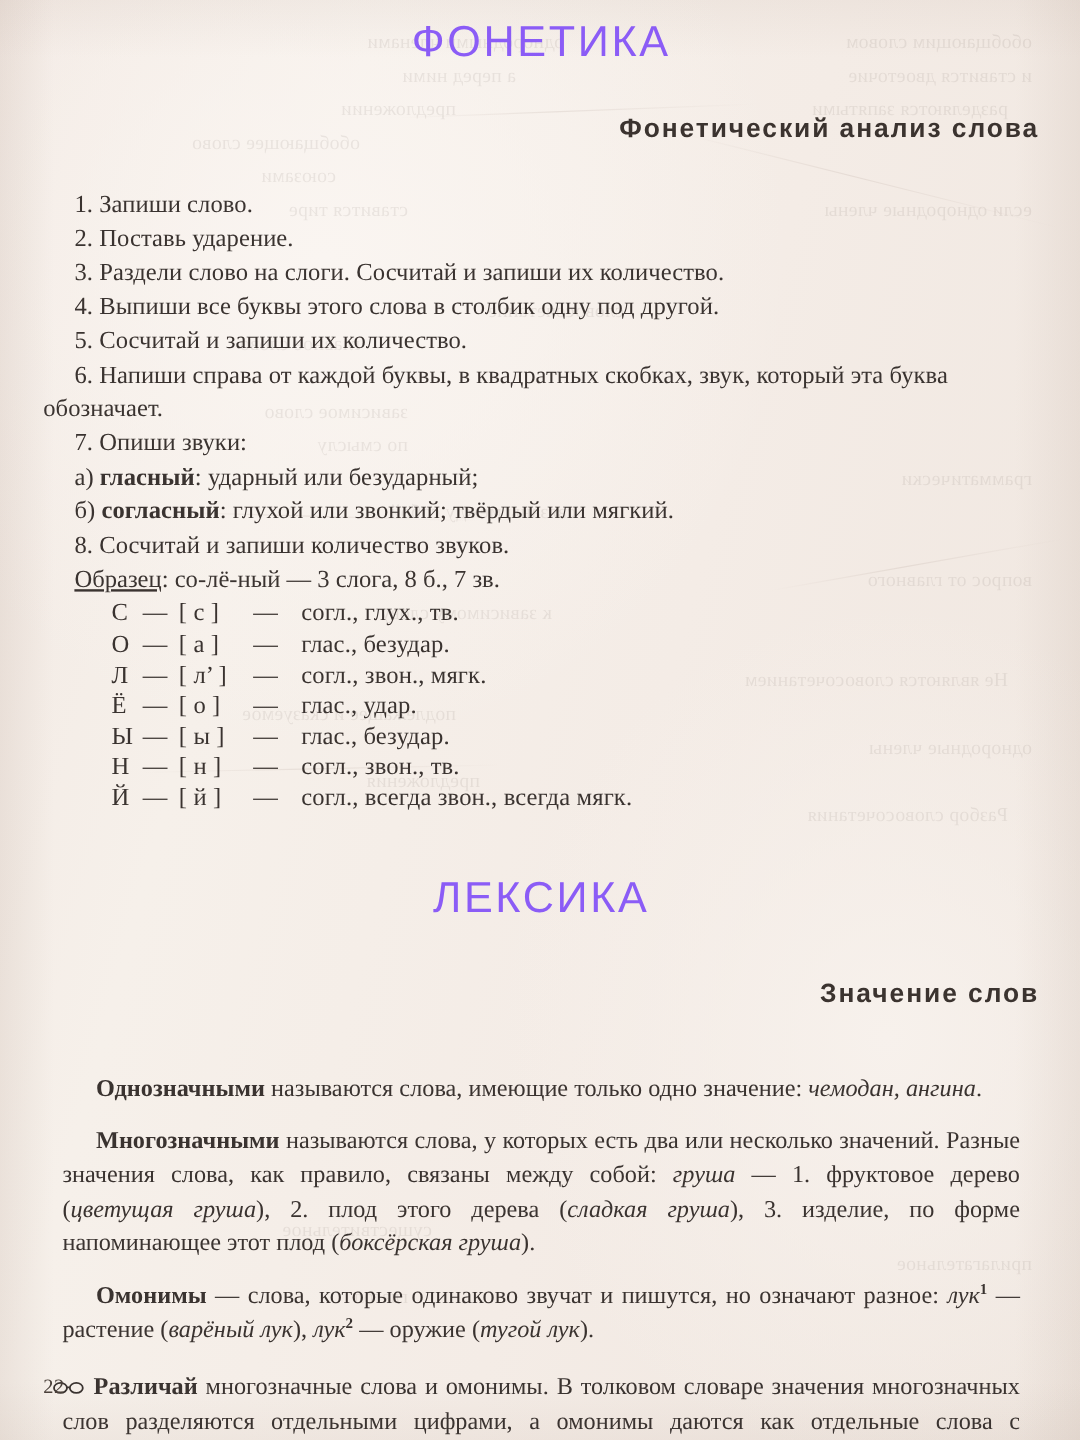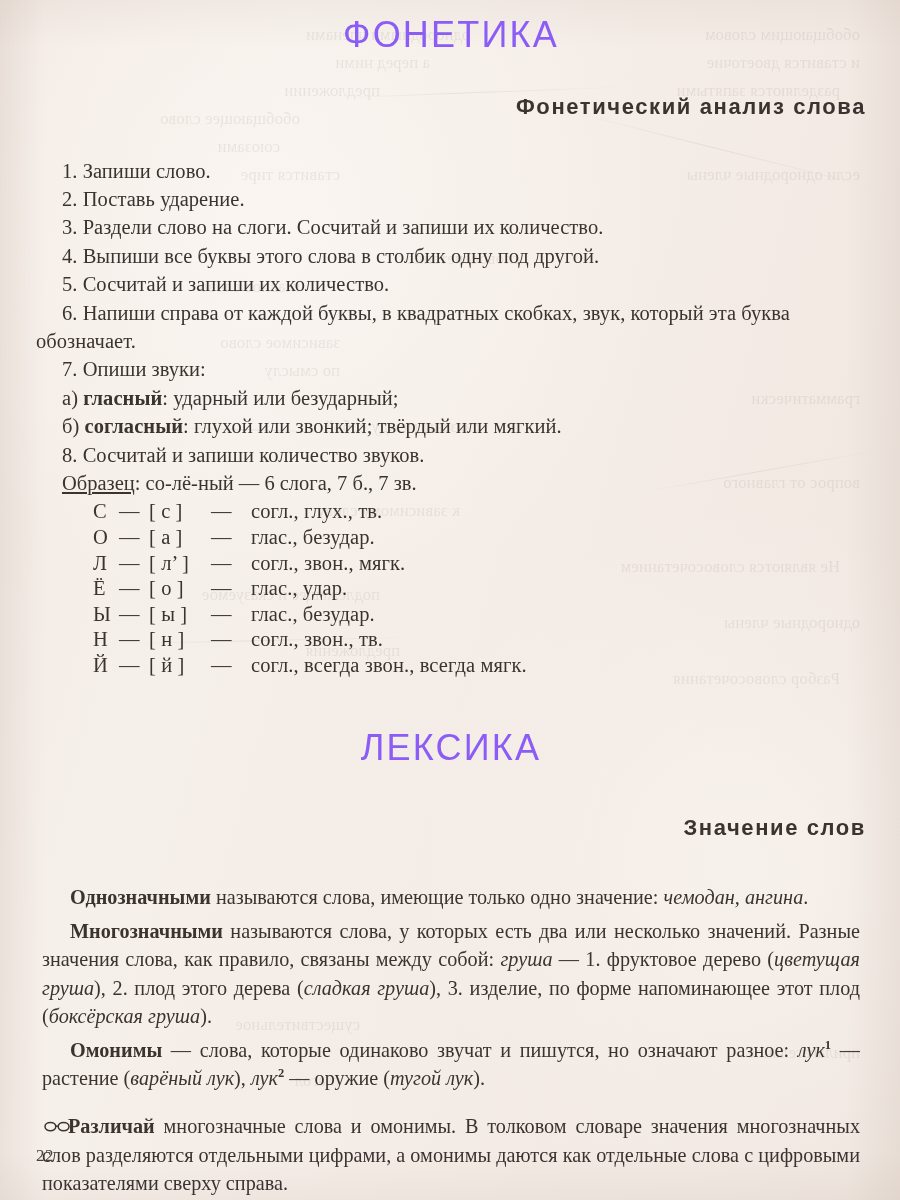--- a/index.html
+++ b/index.html
@@ -121,21 +121,21 @@
   .arow .letter { display: inline-block; width: 26px; }
   .arow .dash1  { display: inline-block; width: 30px; }
   .arow .snd    { display: inline-block; width: 62px; }
   .arow .dash2  { display: inline-block; width: 40px; }
   .arow .descr  { }
 
   
   .para {
     font-size: 20.2px;
     line-height: 28.2px;
-    margin: 6px;
+    margin: 16px;
     text-indent: 28px;
     text-align: justify;
     letter-spacing: .02px;
   }
   .para b { font-weight: bold; }
   .para i { font-style: italic; }
   .para sup { font-size: .62em; font-weight: bold; vertical-align: super; line-height: 0; }
 
   .note-block { position: relative; margin-top: 20px; }
   .note-block .para { text-indent: 26px; }
@@ -217,21 +217,21 @@
     <p class="step">6. Напиши справа от каждой буквы, в квадратных скобках, звук, который эта буква обозначает.</p>
     <p class="step">7. Опиши звуки:</p>
 
     <p class="step"><span>а)</span> <b>гласный</b><span>: ударный или безударный;</span></p>
 
     <p class="step"><span>б)</span> <b>согласный</b><span>: глухой или звонкий; твёрдый или мягкий.</span></p>
 
     <p class="step">8. Сосчитай и запиши количество звуков.</p>
   </div>
 
-  <p class="sample-line"><span class="uline">Образец</span><span>: со-лё-ный — 6 слога, 7 б., 7 зв.</span></p>
+  <p class="sample-line"><span class="uline">Образец</span><span>: со-лё-ный — 3 слога, 8 б., 7 зв.</span></p>
 
   <div class="analysis">
     <div class="arow"><span class="letter">С</span><span class="dash1">—</span><span class="snd">[ с ]</span><span class="dash2">—</span><span class="descr">согл., глух., тв.</span></div>
     <div class="arow"><span class="letter">О</span><span class="dash1">—</span><span class="snd">[ а ]</span><span class="dash2">—</span><span class="descr">глас., безудар.</span></div>
     <div class="arow"><span class="letter">Л</span><span class="dash1">—</span><span class="snd">[ л’ ]</span><span class="dash2">—</span><span class="descr">согл., звон., мягк.</span></div>
     <div class="arow"><span class="letter">Ё</span><span class="dash1">—</span><span class="snd">[ о ]</span><span class="dash2">—</span><span class="descr">глас., удар.</span></div>
     <div class="arow"><span class="letter">Ы</span><span class="dash1">—</span><span class="snd">[ ы ]</span><span class="dash2">—</span><span class="descr">глас., безудар.</span></div>
     <div class="arow"><span class="letter">Н</span><span class="dash1">—</span><span class="snd">[ н ]</span><span class="dash2">—</span><span class="descr">согл., звон., тв.</span></div>
     <div class="arow"><span class="letter">Й</span><span class="dash1">—</span><span class="snd">[ й ]</span><span class="dash2">—</span><span class="descr">согл., всегда звон., всегда мягк.</span></div>
   </div>

